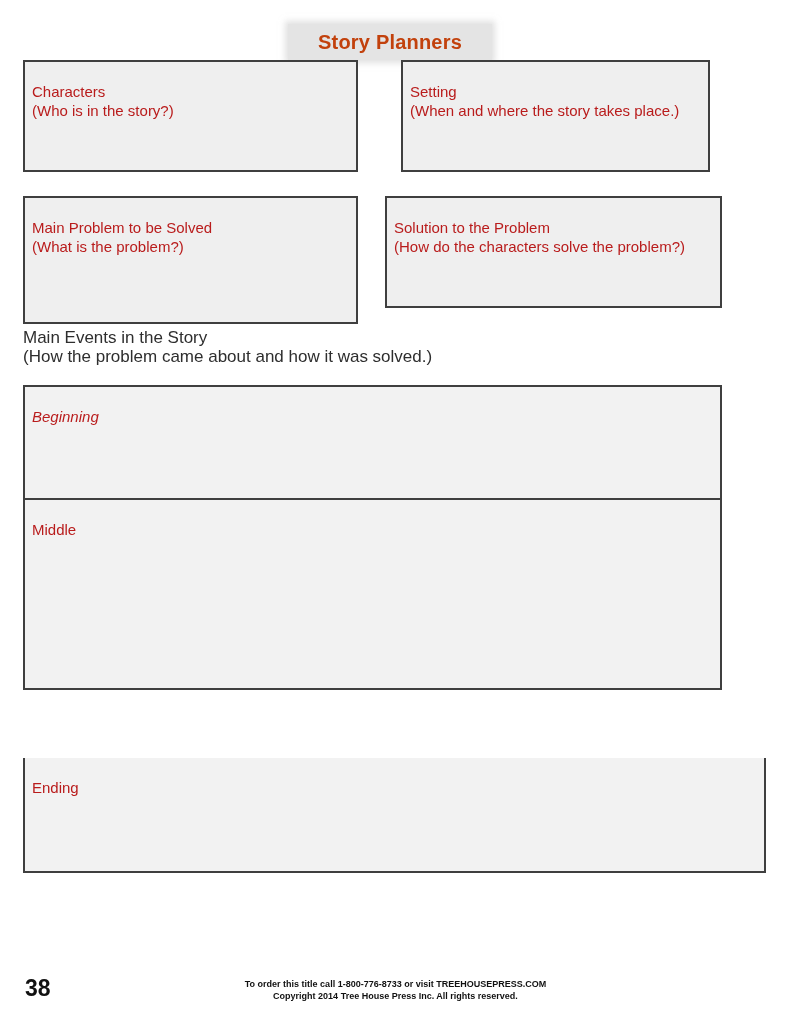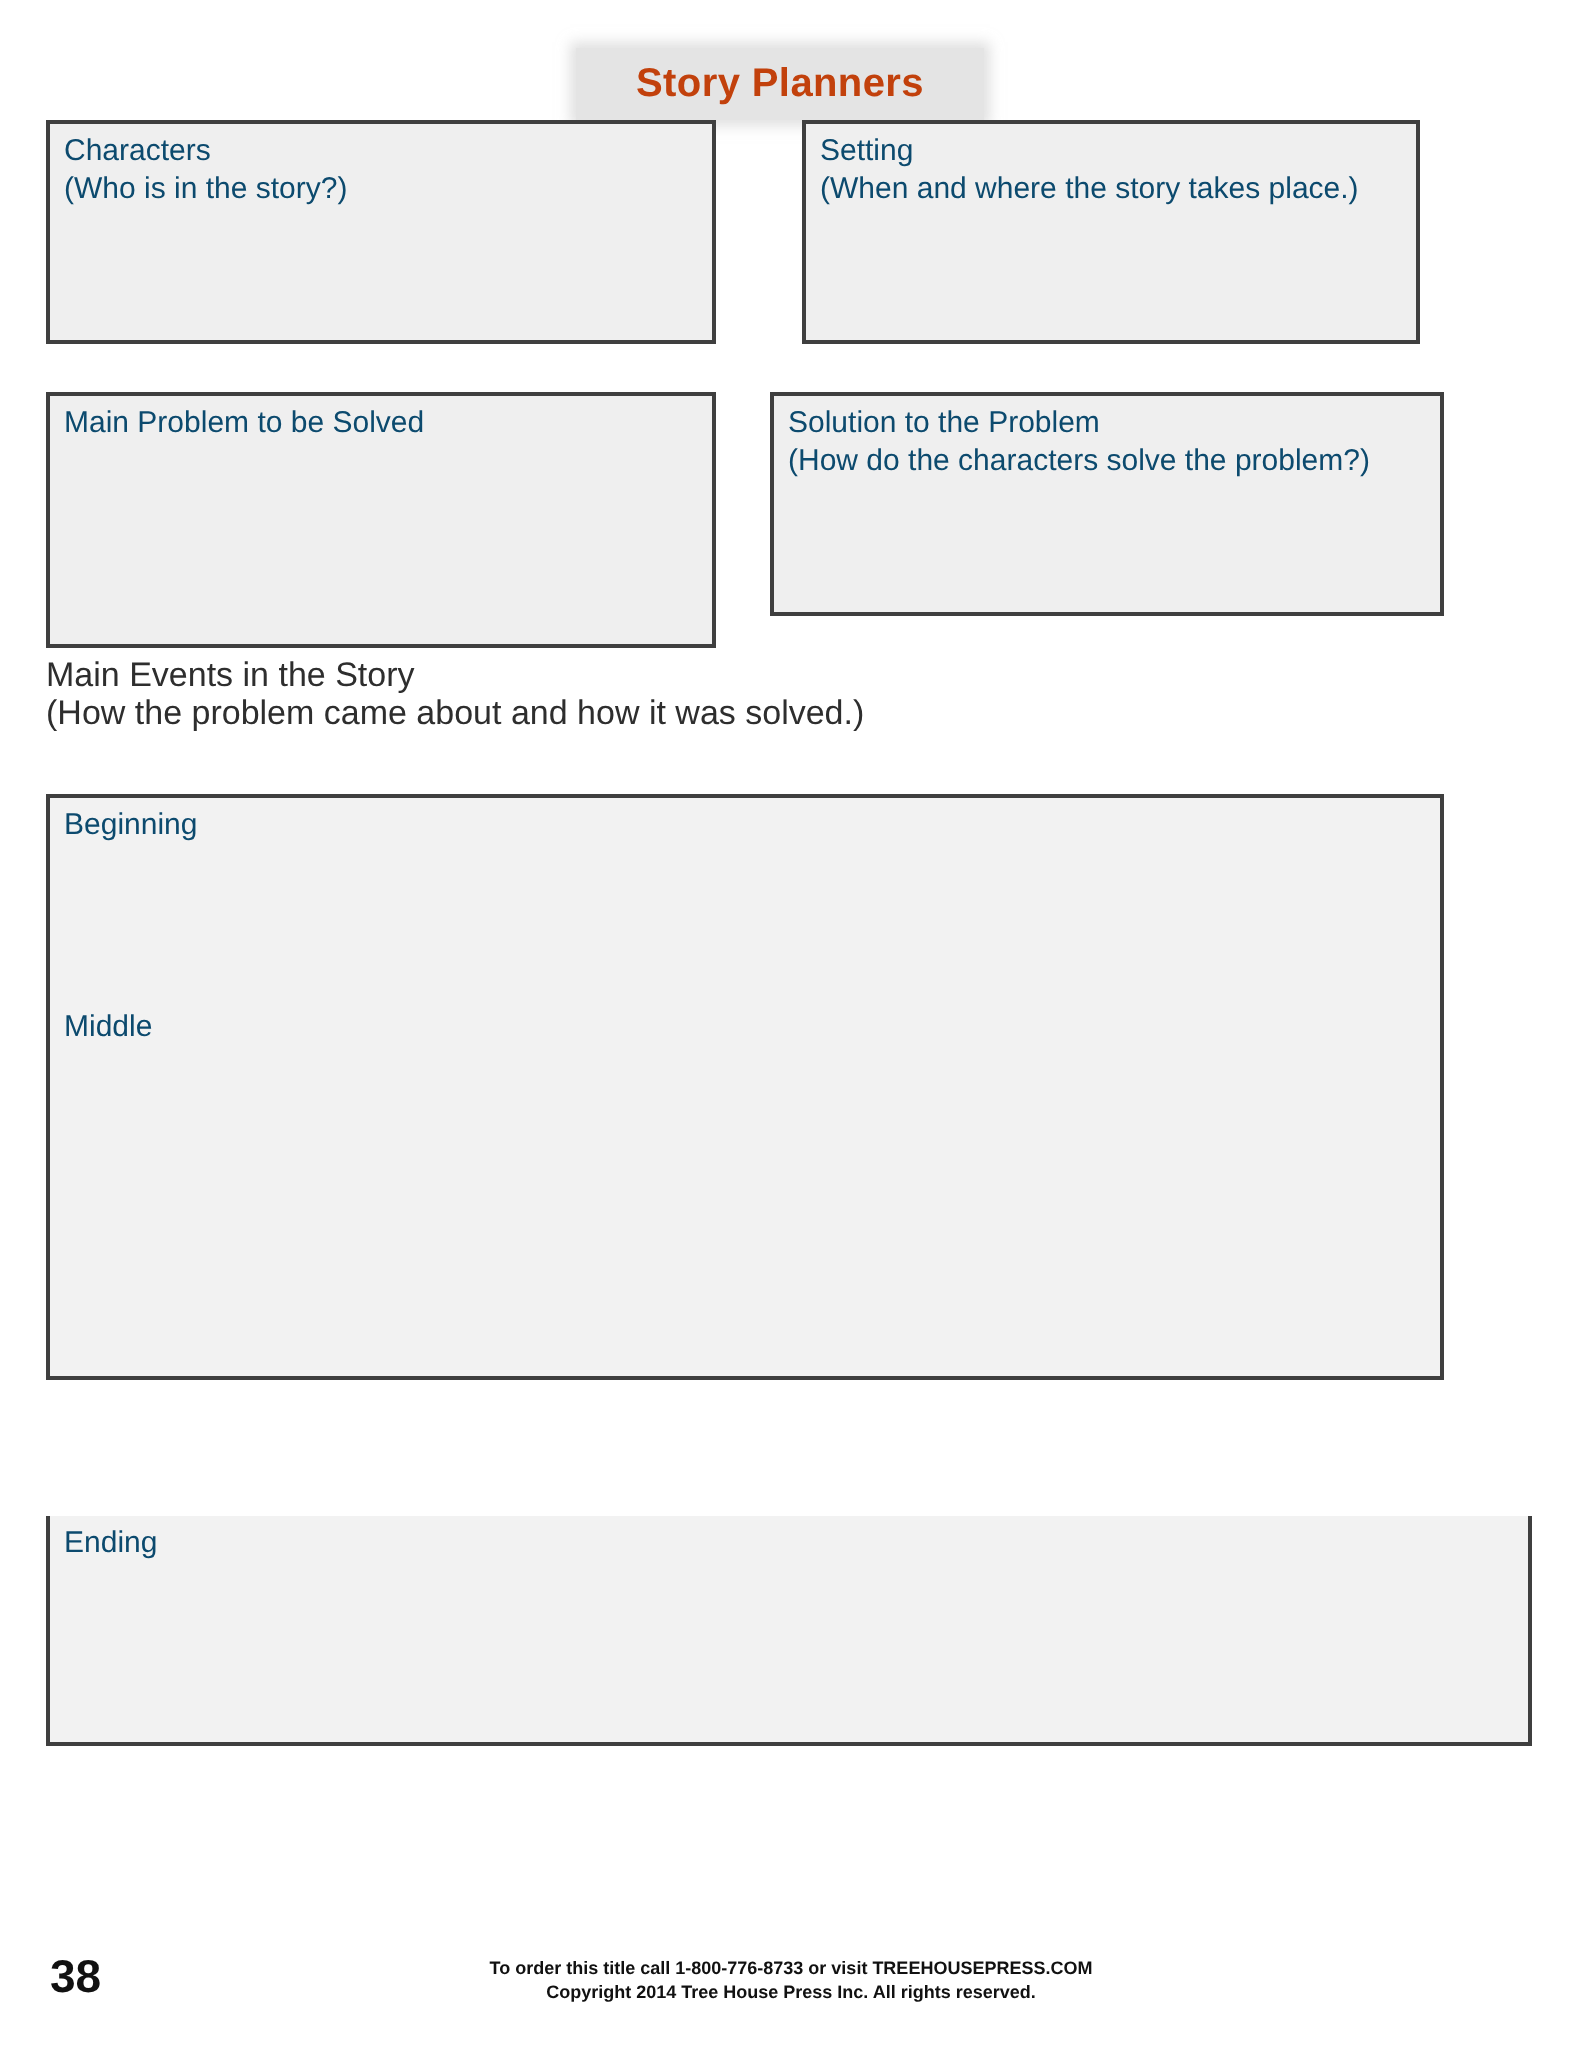--- a/index.html
+++ b/index.html
@@ -32,43 +32,43 @@
     font-weight: bold;
     color: #c2410c;
     letter-spacing: 0.2px;
   }
 
   
   .pbox {
     position: absolute;
     background: #efefef;
     border: 2px solid #3f3f3f;
-    padding: 4px 7px;
-    color: #0c4a6e;
+    padding: 20px 7px;
+    color: #b91c1c;
     font-size: 15px;
     line-height: 19px;
   }
 
   .box-characters { left: 23px; top: 60px;  width: 335px; height: 112px; }
   .box-setting    { left: 401px; top: 60px; width: 309px; height: 112px; }
   .box-problem    { left: 23px; top: 196px; width: 335px; height: 128px; }
   .box-solution   { left: 385px; top: 196px; width: 337px; height: 112px; }
 
   
   .main-events-heading {
     position: absolute;
     left: 23px;
     top: 328px;
     color: #2e2e2e;
     font-size: 17px;
     line-height: 19px;
   }
 
   
-  .box-beginning { left: 23px; top: 397px; width: 699px; height: 115px; background: #f2f2f2; }
+  .box-beginning { left: 23px; top: 385px; width: 699px; height: 115px; background: #f2f2f2; font-style: italic; }
   .box-middle    { left: 23px; top: 500px; width: 699px; height: 190px; background: #f2f2f2; border-top: none; }
   .box-ending    { left: 23px; top: 730px; width: 743px; height: 115px; background: #f2f2f2; border-top: none; margin-top: 28px; }
 
   
   .page-number {
     position: absolute;
     left: 25px;
     top: 975px;
     font-size: 23px;
     font-weight: bold;
@@ -100,20 +100,21 @@
     <div>(Who is in the story?)</div>
   </div>
 
   <div class="pbox box-setting">
     <div>Setting</div>
     <div>(When and where the story takes place.)</div>
   </div>
 
   <div class="pbox box-problem">
     <div>Main Problem to be Solved</div>
+    <div>(What is the problem?)</div>
   </div>
 
   <div class="pbox box-solution">
     <div>Solution to the Problem</div>
     <div>(How do the characters solve the problem?)</div>
   </div>
 
   <div class="main-events-heading">
     <div>Main Events in the Story</div>
     <div>(How the problem came about and how it was solved.)</div>

